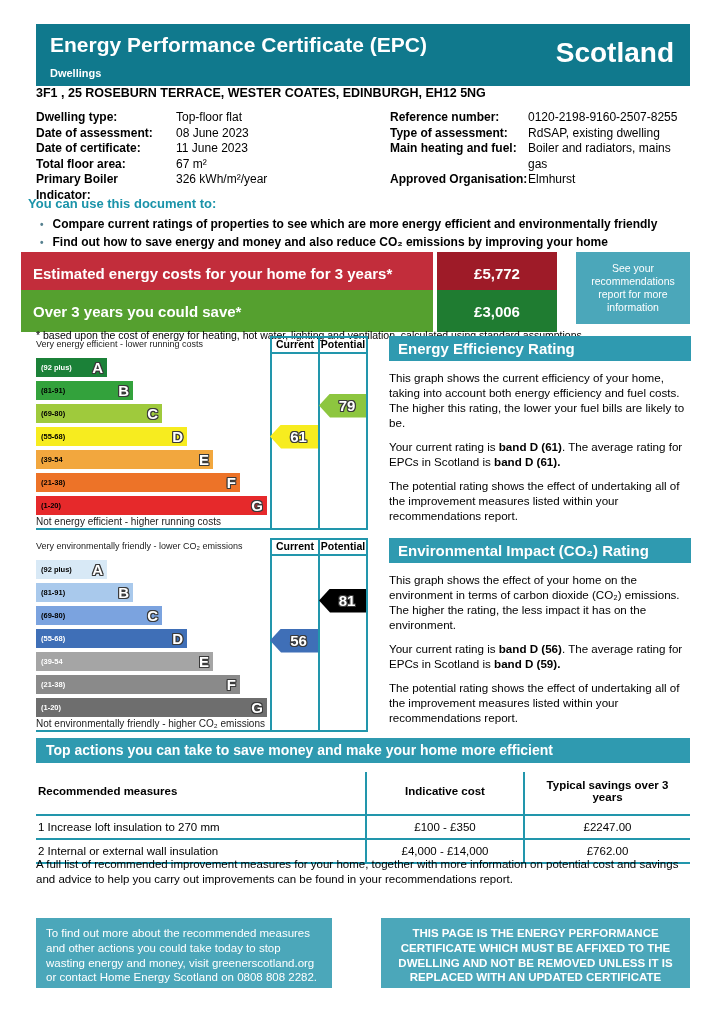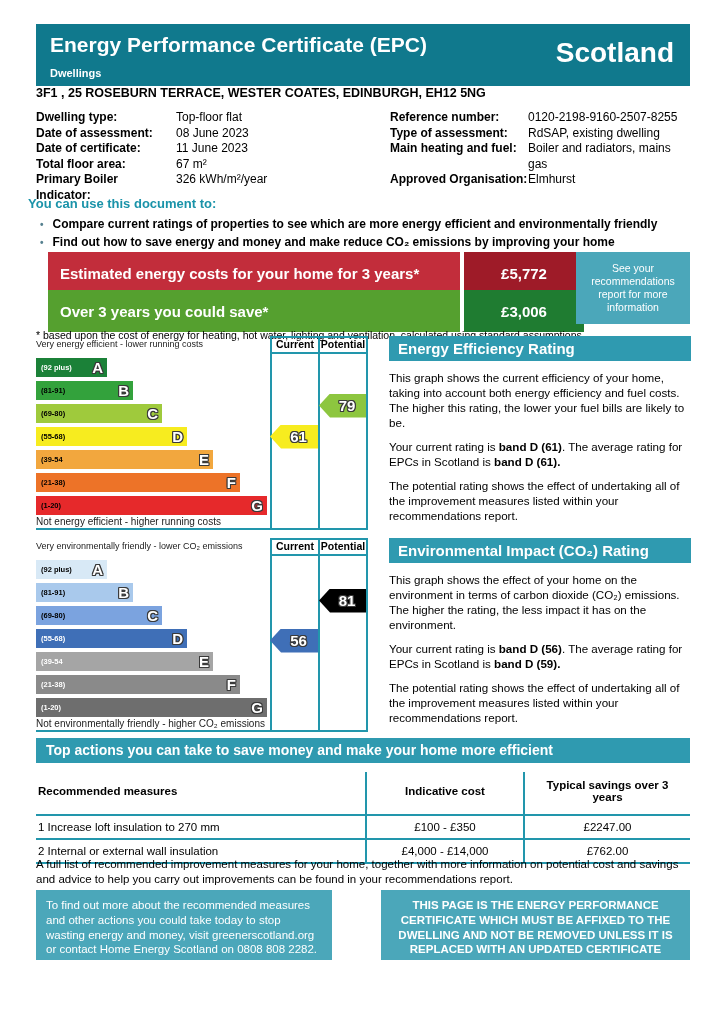--- a/index.html
+++ b/index.html
@@ -27,21 +27,21 @@
   .detail-label{font-weight:bold;flex:0 0 140px;}
   .details.right .detail-label{flex:0 0 138px;}
   .detail-value{flex:1;}
 
   .usage-heading{position:absolute;left:28px;top:196px;color:var(--teal-text);font-weight:bold;font-size:13px;}
   .bullets{position:absolute;left:40px;top:217px;width:650px;font-size:12px;font-weight:bold;}
   .bullet-row{display:flex;margin-bottom:3px;}
   .bullet-dot{color:#55808f;margin-right:9px;font-size:10px;line-height:15px;}
 
   
-  .cost-row{position:absolute;left:48px;height:42px;display:flex;}
+  .cost-row{position:absolute;left:21px;height:42px;display:flex;}
   .cost-label{width:412px;color:#fff;font-weight:bold;font-size:15px;display:flex;align-items:center;padding-left:12px;box-sizing:border-box;}
   .cost-value{width:120px;margin-left:4px;color:#fff;font-weight:bold;font-size:15px;display:flex;align-items:center;justify-content:center;}
   .cost-row-0 .cost-label{background:var(--red);} .cost-row-0 .cost-value{background:var(--red-dark);}
   .cost-row-1 .cost-label{background:var(--green);} .cost-row-1 .cost-value{background:var(--green-dark);}
   .cost-info{position:absolute;left:576px;top:252px;width:114px;height:72px;background:var(--teal-light);
              color:#fff;font-size:10.5px;line-height:13px;text-align:center;display:flex;align-items:center;justify-content:center;padding:16px 5px;box-sizing:border-box;}
   .footnote{position:absolute;left:36px;top:329px;font-size:10.5px;}
 
   
   .chart{position:absolute;left:36px;width:332px;height:196px;}
@@ -72,21 +72,21 @@
   .table-wrap{position:absolute;left:36px;top:772px;width:654px;}
   table{border-collapse:collapse;width:100%;font-size:11.5px;}
   col.c0{width:330px;} col.c1{width:158px;} col.c2{width:166px;}
   th{font-weight:bold;border-bottom:2px solid var(--teal-line);padding:7px 6px 11px;text-align:center;}
   th:first-child{text-align:left;padding-left:2px;}
   td{border-bottom:2px solid var(--teal-line);padding:5px 6px;text-align:center;}
   td:first-child{text-align:left;padding-left:2px;}
   th+th,td+td{border-left:2px solid var(--teal-line);margin-left:32px;}
 
   .note{position:absolute;left:36px;top:857px;width:646px;font-size:11.5px;line-height:14.5px;}
-  .footer-box{position:absolute;top:890px;height:70px;background:var(--teal-light);color:#fff;
+  .footer-box{position:absolute;top:918px;height:70px;background:var(--teal-light);color:#fff;
               font-size:11.5px;line-height:14.8px;box-sizing:border-box;}
   .footer-left{left:36px;width:296px;padding:8px 10px;}
   .footer-right{left:381px;width:309px;padding:8px 10px;font-weight:bold;text-align:center;}
 </style>
 </head>
 <body>
 
 <div class="page">
 
   <div class="header">
@@ -139,21 +139,21 @@
     </div>
 
   <div class="usage-heading">You can use this document to:</div>
   <div class="bullets">
       <div class="bullet-row">
         <span class="bullet-dot">•</span>
         <span class="bullet-text">Compare current ratings of properties to see which are more energy efficient and environmentally friendly</span>
       </div>
       <div class="bullet-row">
         <span class="bullet-dot">•</span>
-        <span class="bullet-text">Find out how to save energy and money and make reduce CO₂ emissions by improving your home</span>
+        <span class="bullet-text">Find out how to save energy and money and also reduce CO₂ emissions by improving your home</span>
       </div>
     </div>
 
   <div id="cost-rows">
       <div class="cost-row cost-row-0" style="top: 252px;">
         <div class="cost-label">Estimated energy costs for your home for 3 years*</div>
         <div class="cost-value">£5,772</div>
       </div>
       <div class="cost-row cost-row-1" style="top: 290px;">
         <div class="cost-label">Over 3 years you could save*</div>

